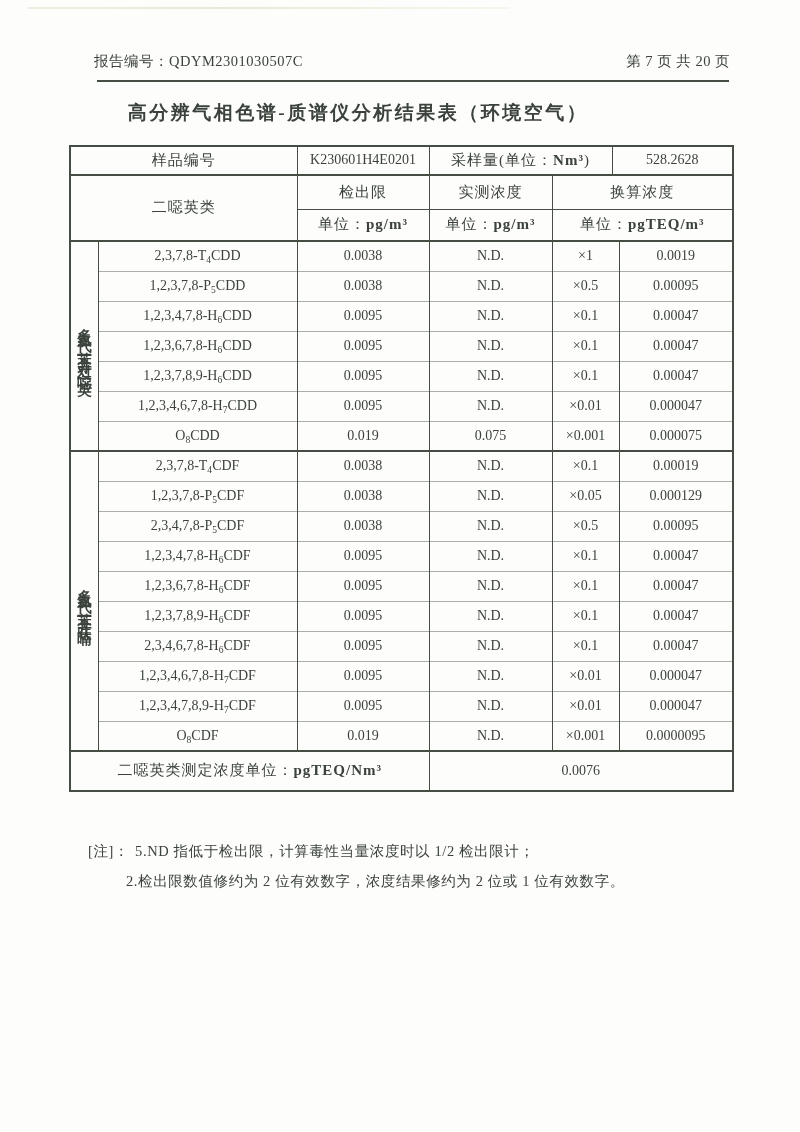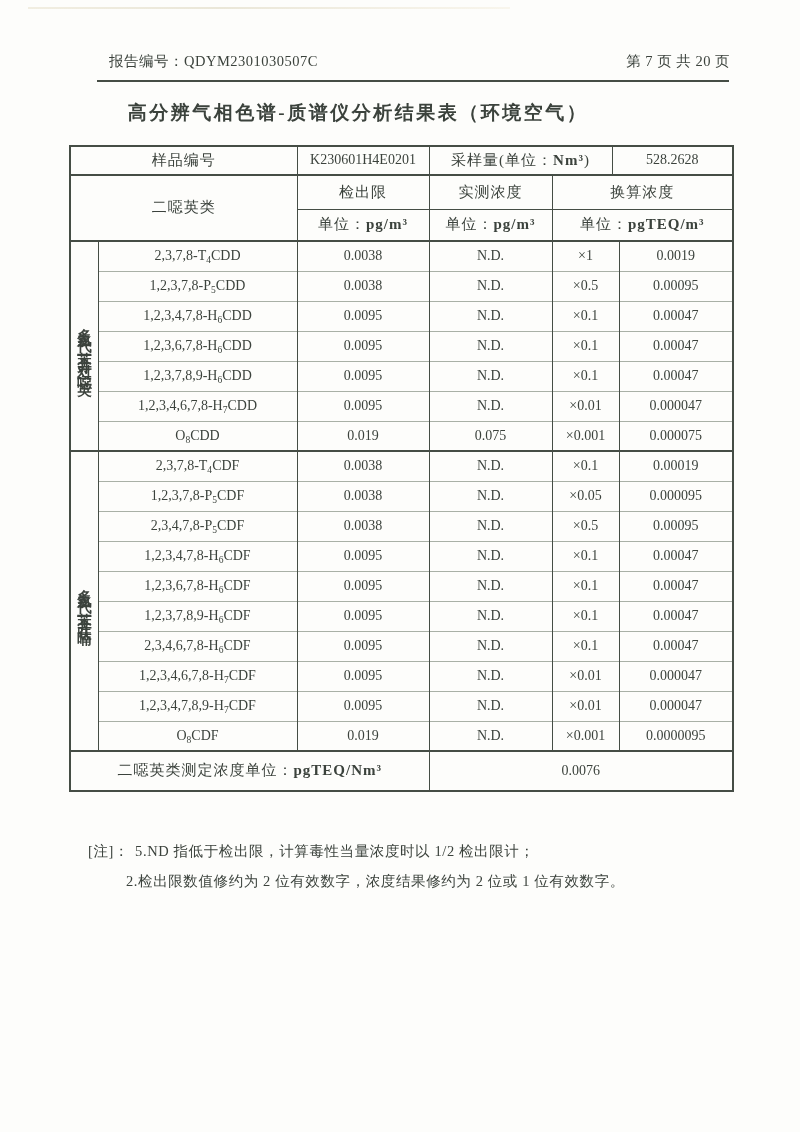--- a/index.html
+++ b/index.html
@@ -16,21 +16,21 @@
     font-family:"Liberation Serif","DejaVu Serif",serif;
     position:relative;
     overflow:hidden;
   }
   .scan-artifact{
     position:absolute;left:28px;top:7px;width:482px;height:2px;
     background:linear-gradient(90deg,#ece7d6 0%,#e2ddc9 40%,#efeadb 75%,#f6f2e6 100%);
     opacity:.7;
   }
   .doc-header{
-    position:absolute;left:109px;right:70px;top:52px;
+    position:absolute;left:94px;right:70px;top:52px;
     display:flex;justify-content:space-between;align-items:flex-start;
     font-size:14.5px;letter-spacing:.5px;
   }
   .header-rule{
     position:absolute;left:97px;top:80px;width:632px;height:2px;
     background:var(--bdark);
   }
   .doc-title{
     position:absolute;left:0;top:100px;width:716px;
     text-align:center;font-size:19px;font-weight:bold;letter-spacing:2.5px;
@@ -184,21 +184,21 @@
           <td>0.0038</td>
           <td>N.D.</td>
           <td>×0.1</td>
           <td>0.00019</td>
         </tr>
         <tr class="data-row">
           <td>1,2,3,7,8-P<sub>5</sub>CDF</td>
           <td>0.0038</td>
           <td>N.D.</td>
           <td>×0.05</td>
-          <td>0.000095</td>
+          <td>0.000129</td>
         </tr>
         <tr class="data-row">
           <td>2,3,4,7,8-P<sub>5</sub>CDF</td>
           <td>0.0038</td>
           <td>N.D.</td>
           <td>×0.5</td>
           <td>0.00095</td>
         </tr>
         <tr class="data-row">
           <td>1,2,3,4,7,8-H<sub>6</sub>CDF</td>

